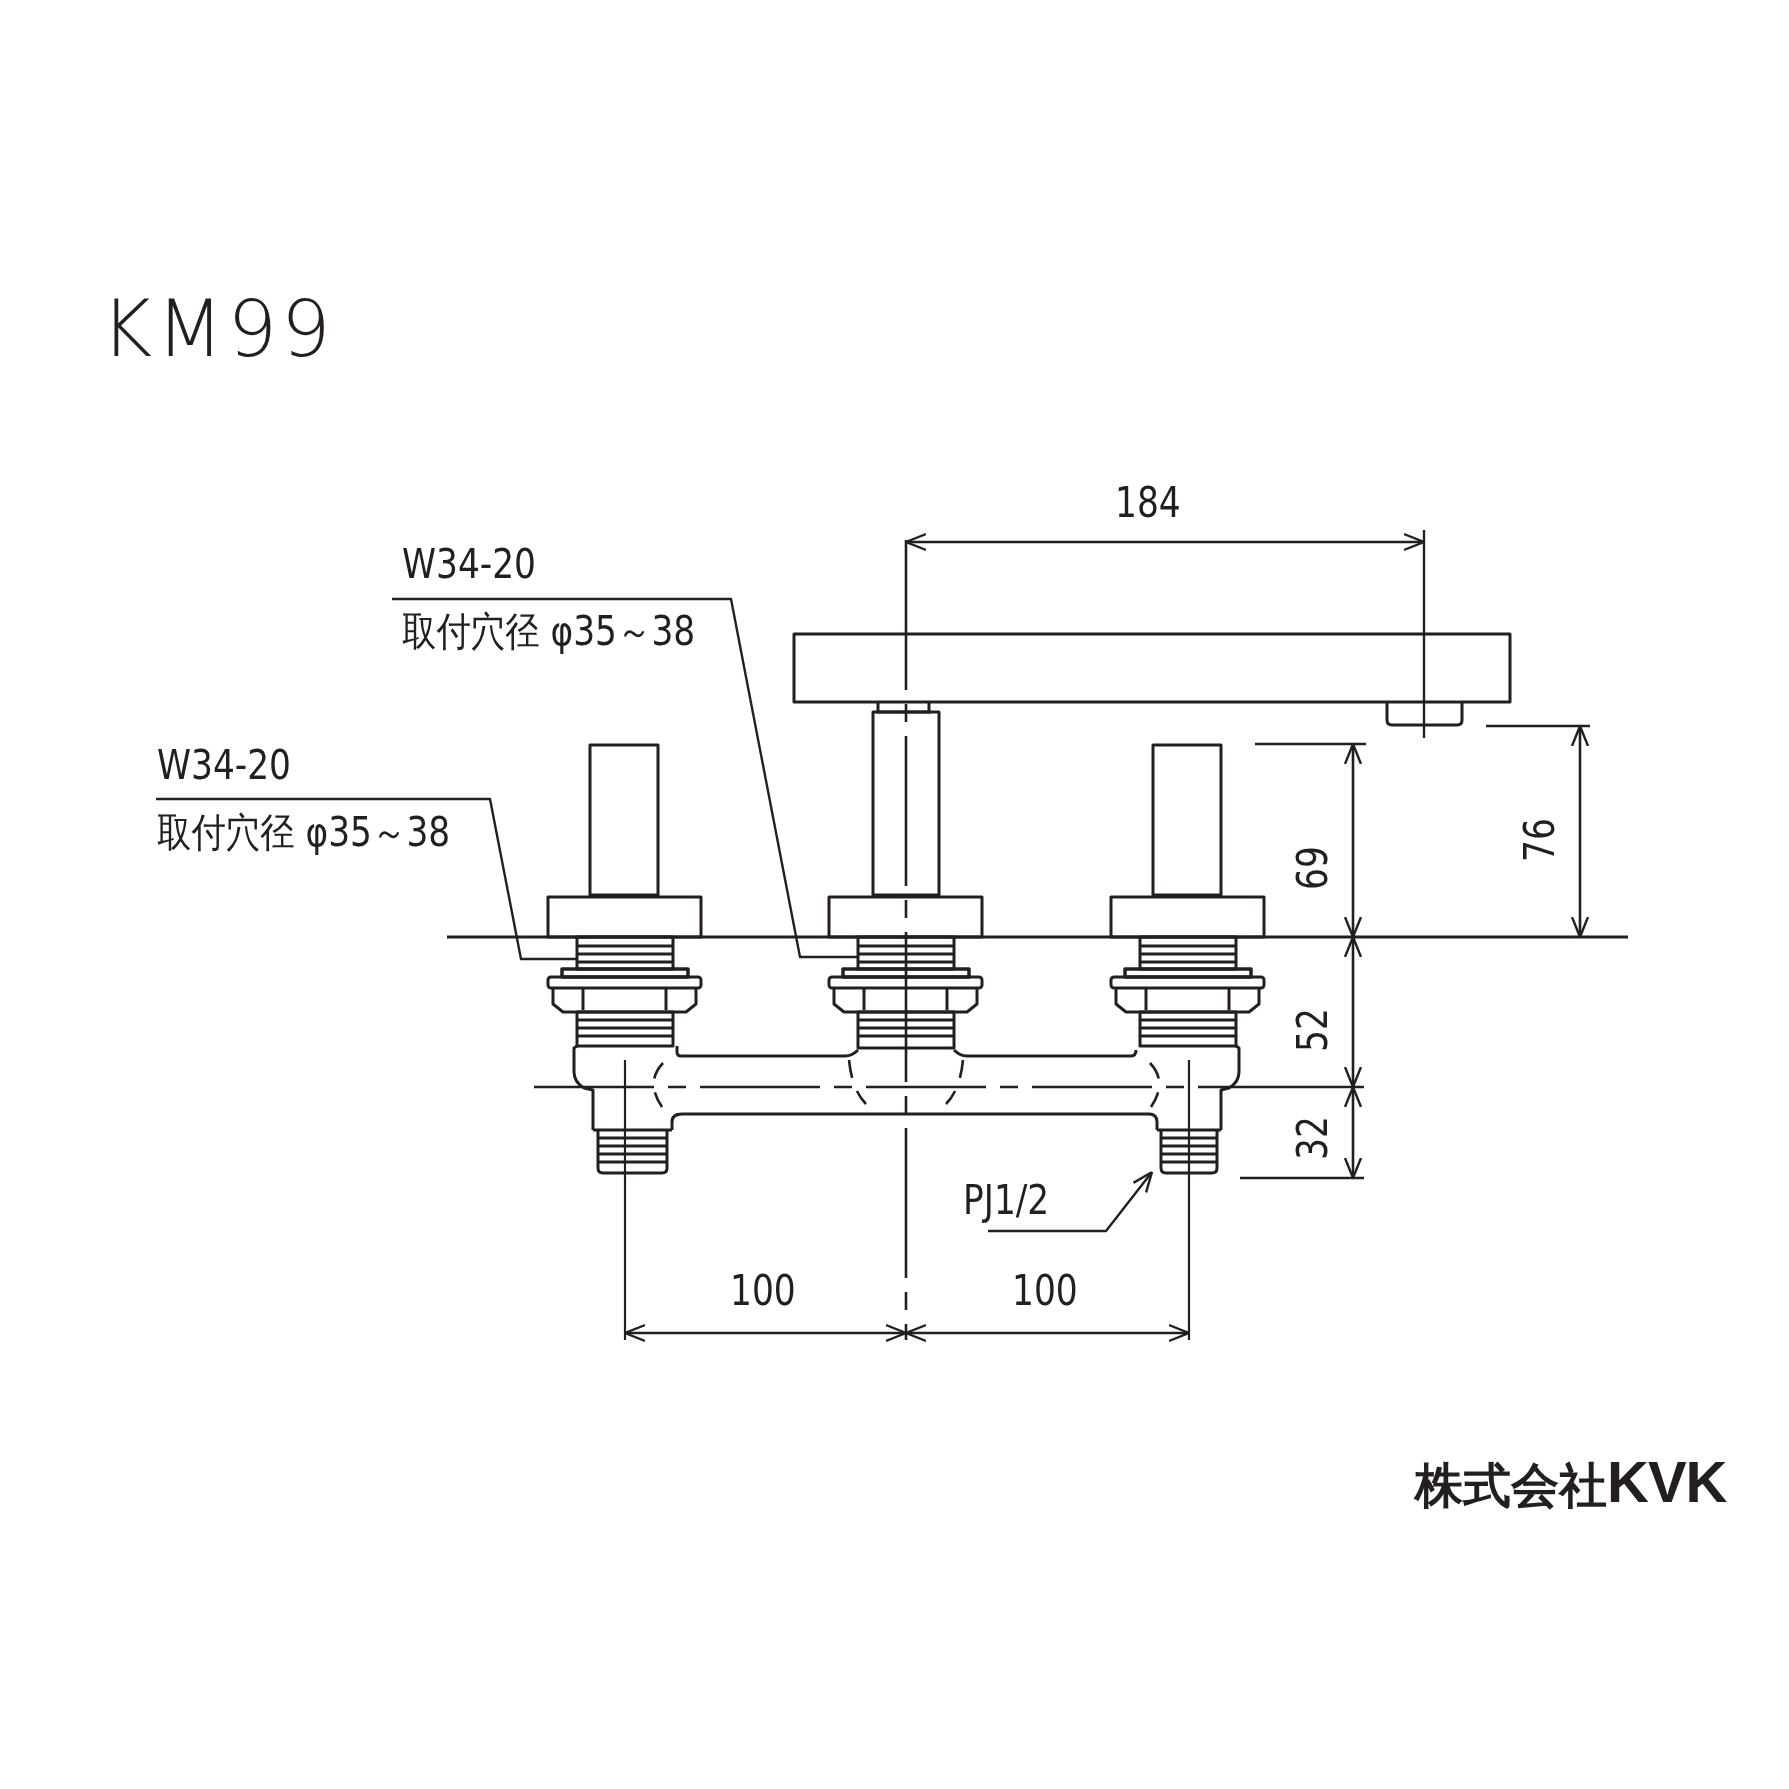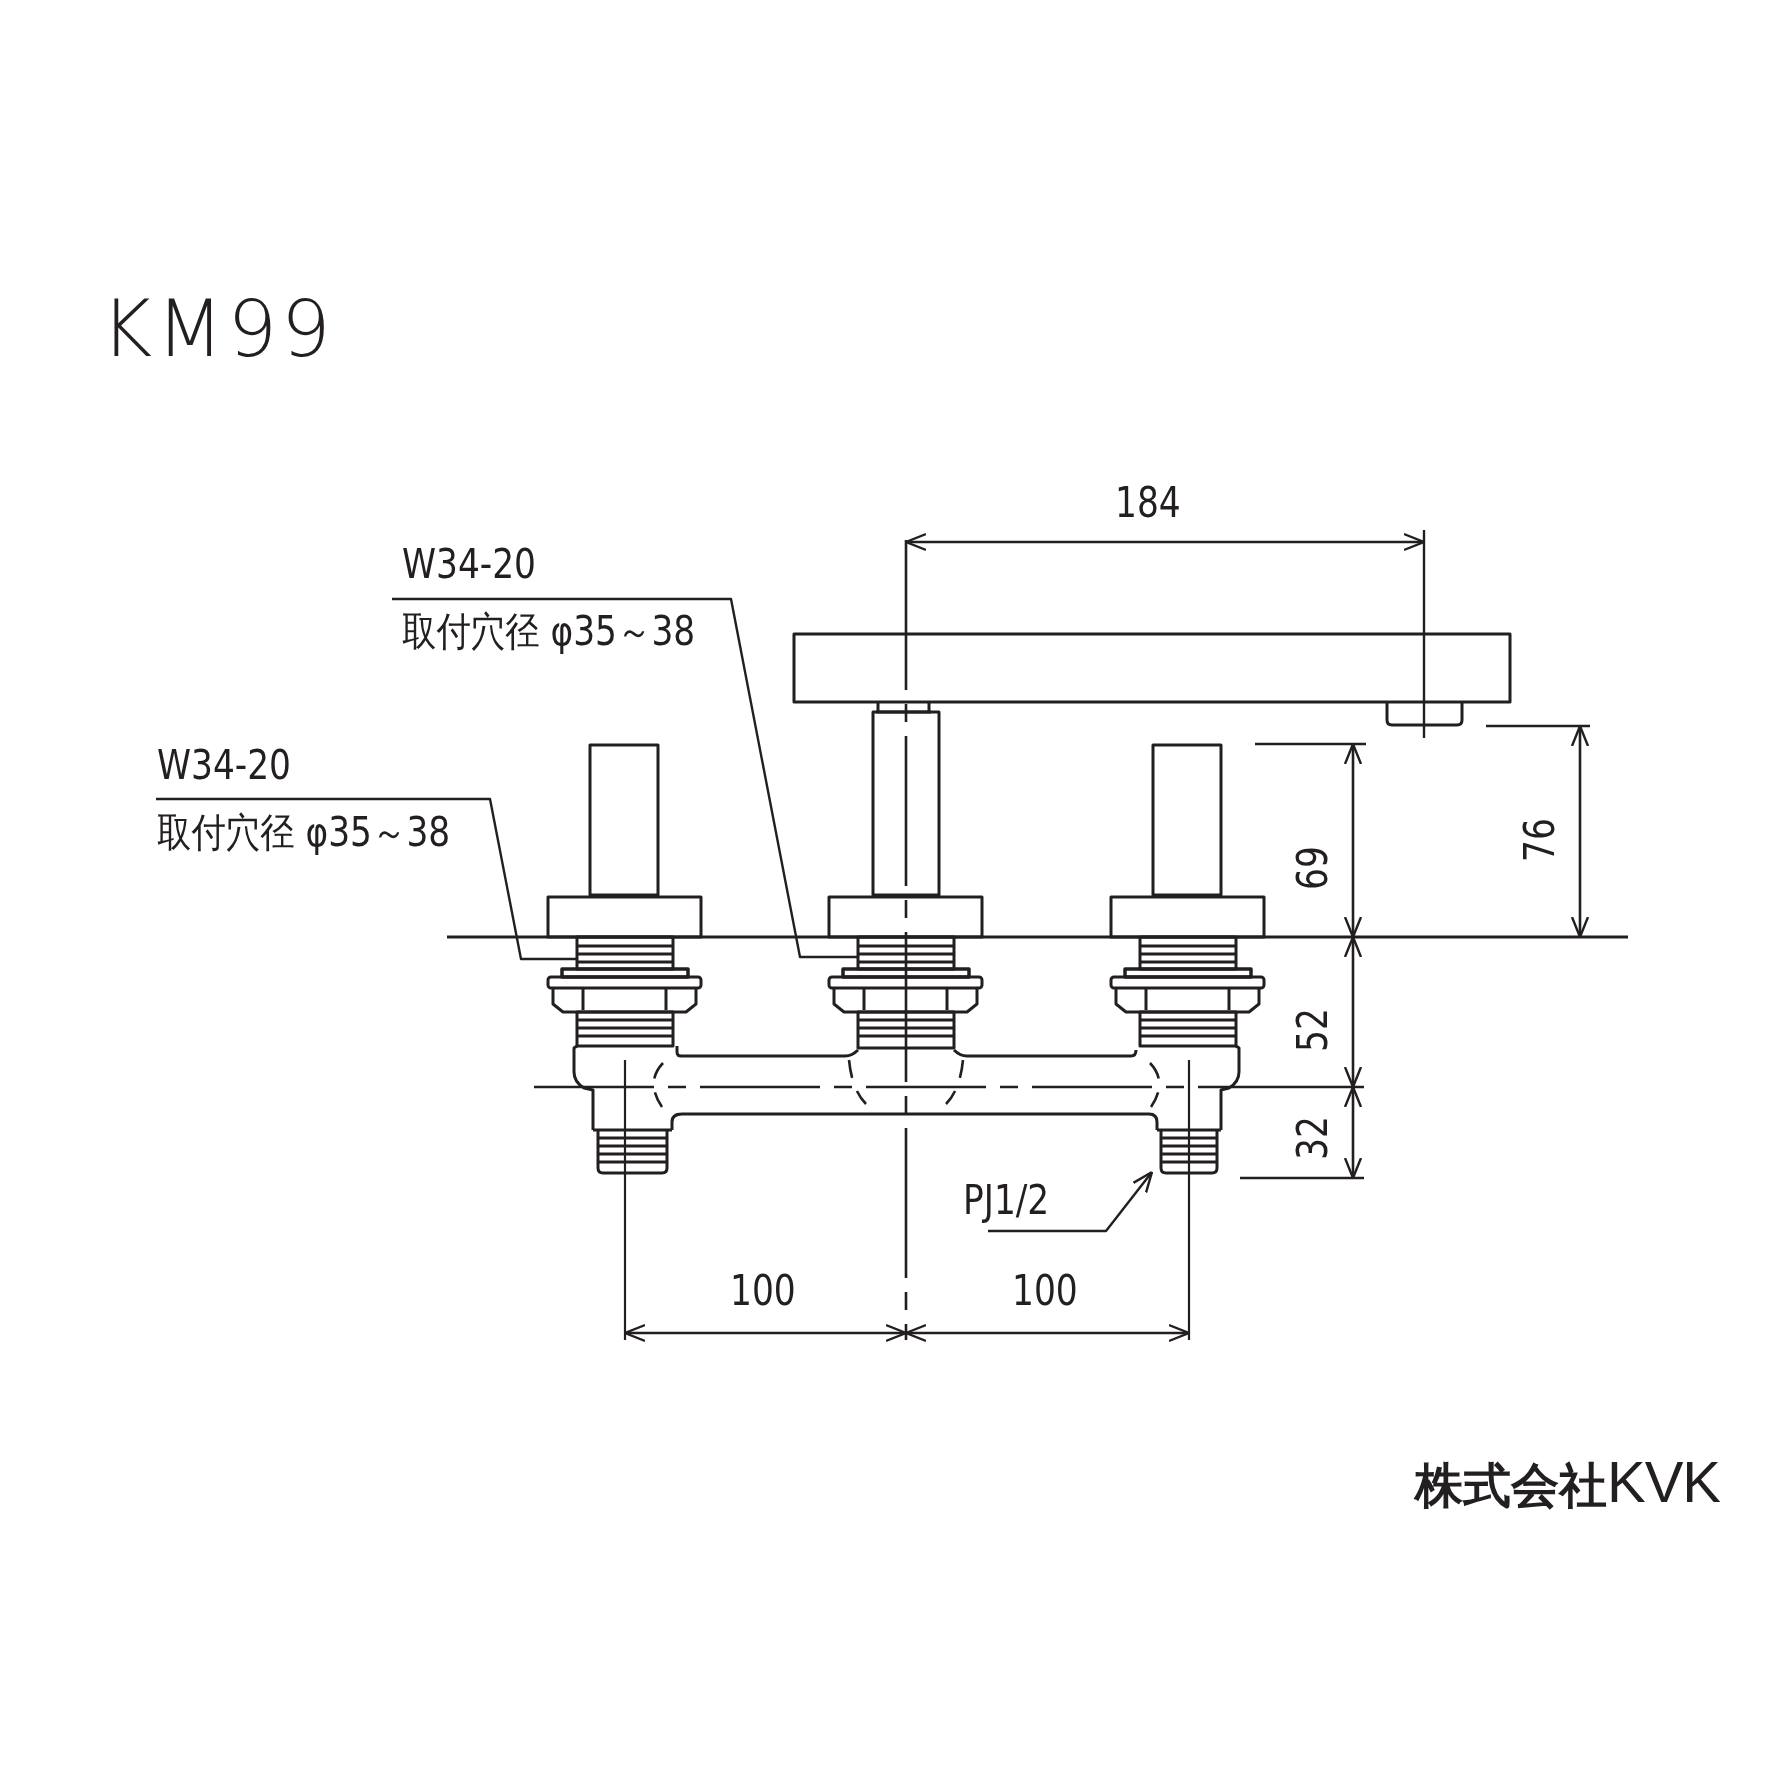--- a/index.html
+++ b/index.html
@@ -4,21 +4,21 @@
 <style>
   html, body { margin:0; padding:0; background:#ffffff; }
   body { width:1789px; height:1789px; position:relative; overflow:hidden; font-family:"DejaVu Sans", "Liberation Sans", sans-serif; color:#231f20; }
   svg { position:absolute; left:0; top:0; }
   .t { position:absolute; white-space:nowrap; line-height:1; color:#231f20; }
   .title { left:72px; top:290px; font-size:78px; letter-spacing:4px; font-weight:300;margin-left:29px; }
   .lbl { font-size:40px; transform:scaleX(0.86); transform-origin:left top; }
   .dim { font-size:42px; transform:scaleX(0.82); transform-origin:left top; }
   .vdim { font-size:42px; transform-origin:left top; }
   .logo { left:1415px; top:1453px; font-size:48px; font-weight:bold; }
-  .logo .kvk { font-size:58px; letter-spacing:-1px; font-weight:normal; font-family:"Liberation Sans", sans-serif; }
+  .logo .kvk { font-size:58px; letter-spacing:-1px; font-weight:bold; font-family:"Liberation Sans", sans-serif; }
 </style>
 </head>
 <body>
 
 <svg width="1789" height="1789" viewBox="0 0 1789 1789">
   <defs>
     <marker id="arr" viewBox="0 0 20 20" refX="20" refY="10" markerWidth="20" markerHeight="20" orient="auto-start-reverse" markerUnits="userSpaceOnUse">
       <path d="M0,2 L20,10 L0,18" fill="none" stroke="#231f20" stroke-width="2.4"></path>
     </marker>
   </defs>

